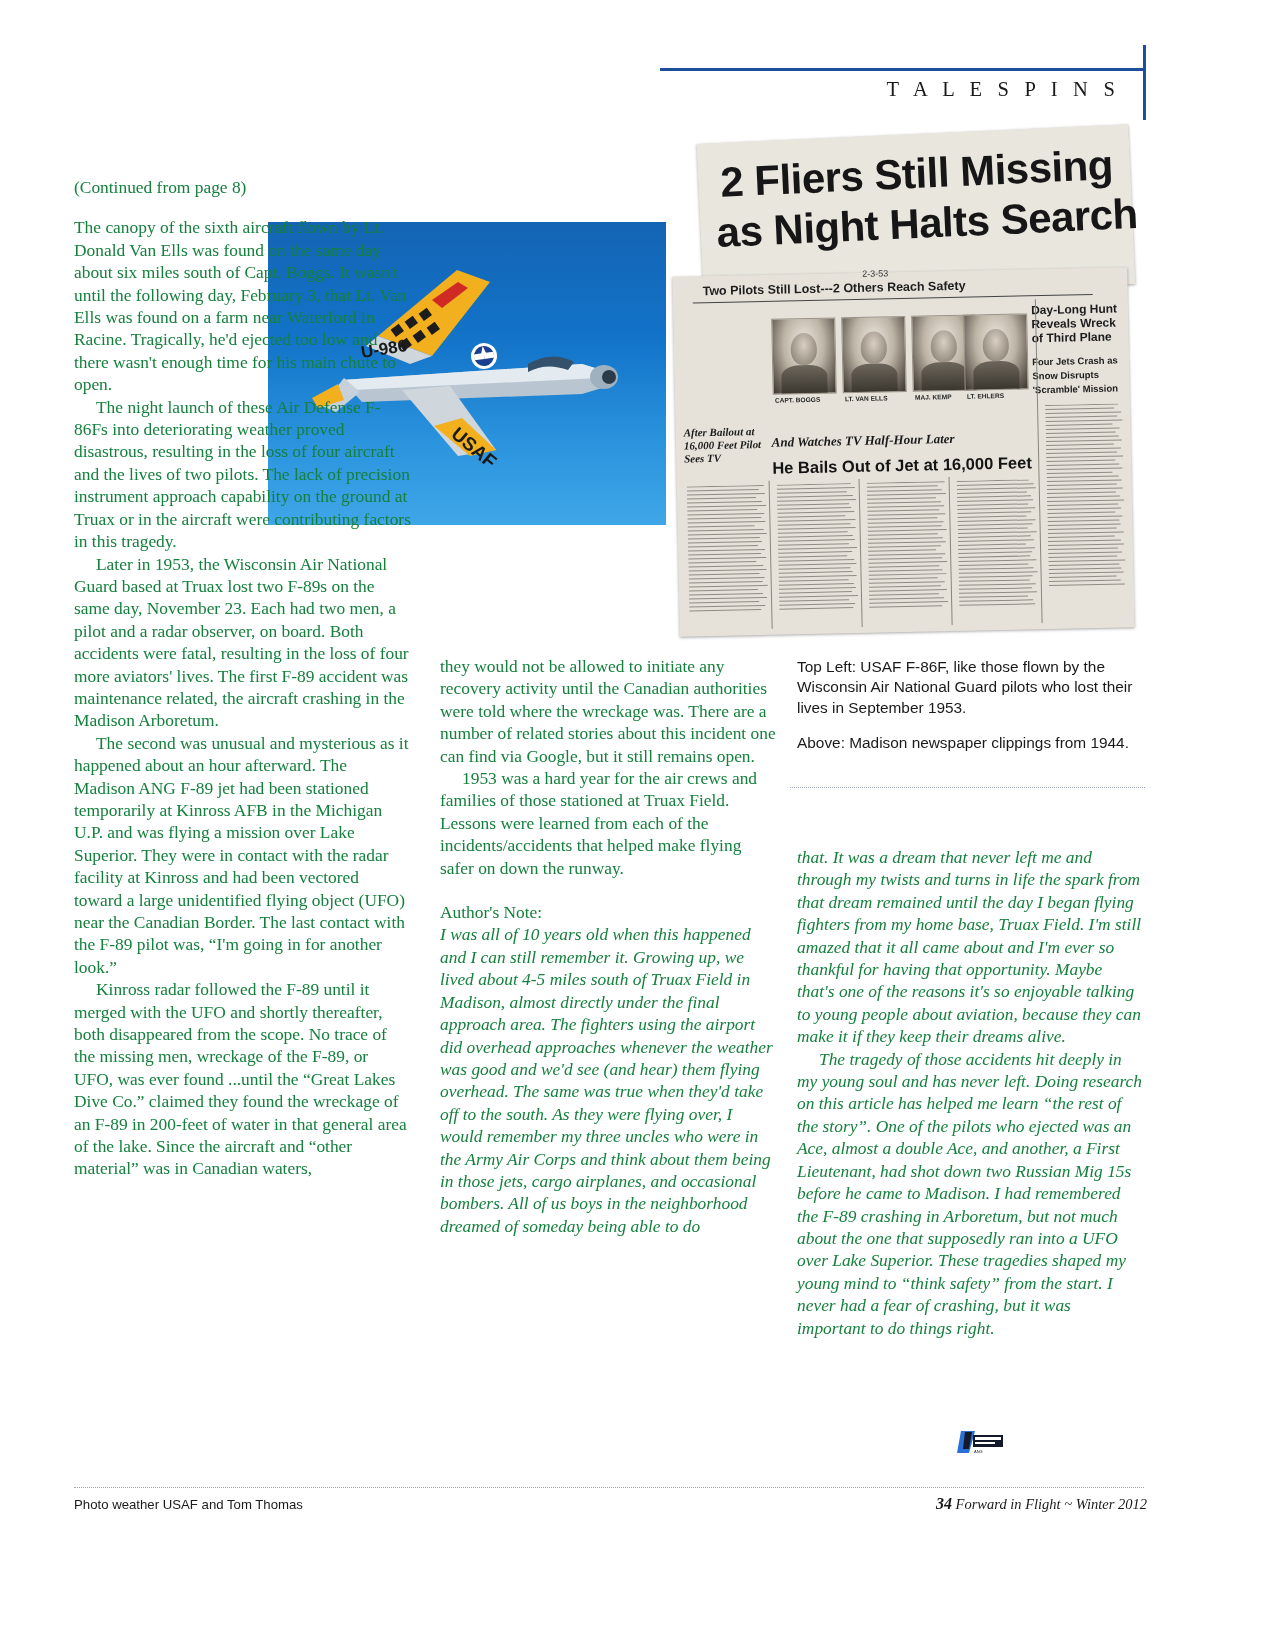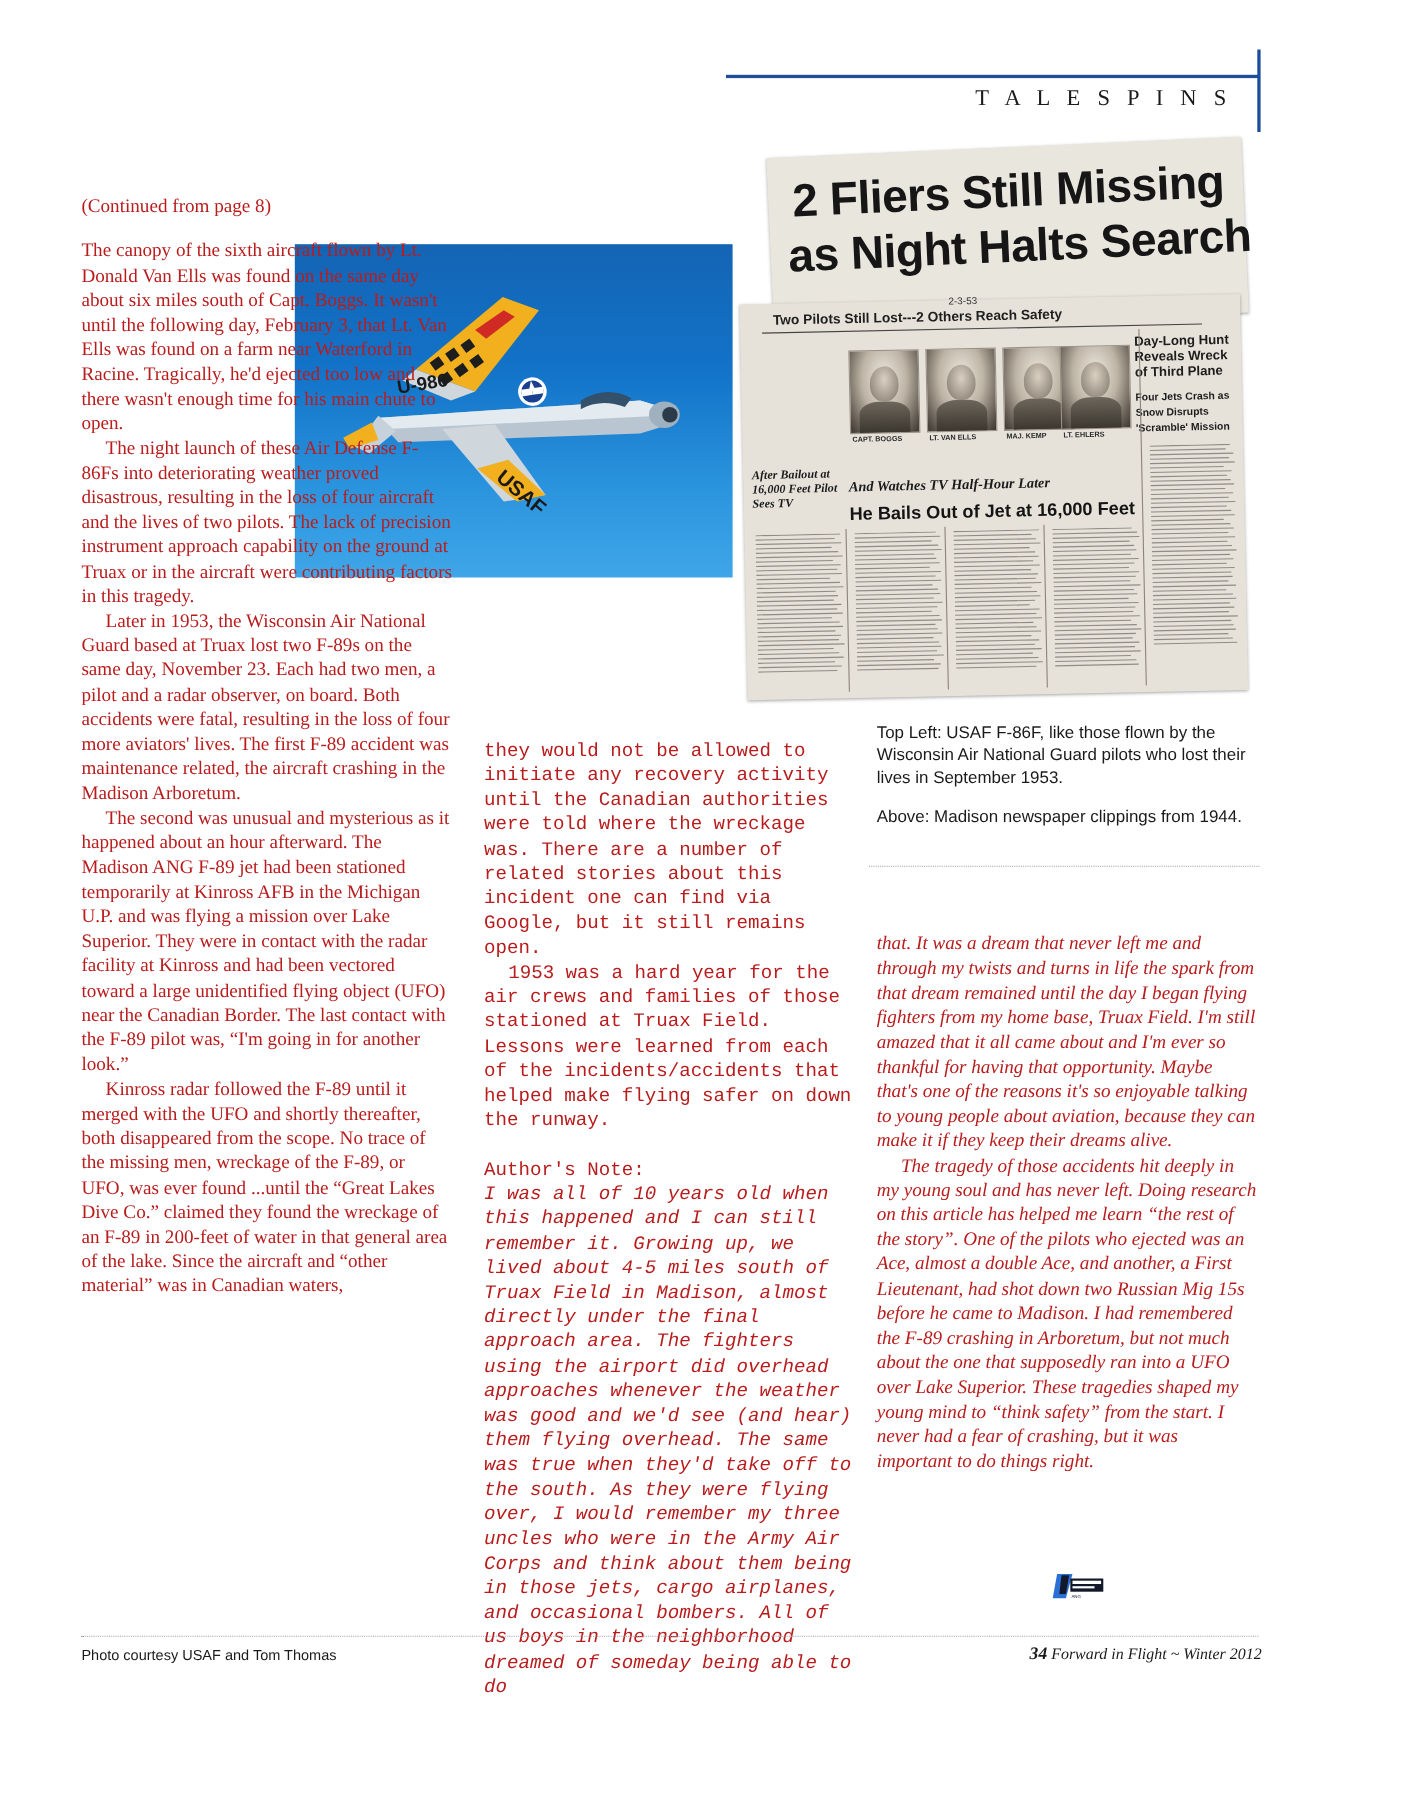--- a/index.html
+++ b/index.html
@@ -50,21 +50,21 @@
     letter-spacing: 5.2px;
     color: #1a1a1a;
   }
 
   
   .col {
     position: absolute;
     font-size: 17.4px;
     line-height: 22.4px;
     text-align: left;
-    color: #b91c1c;
+    color: #15803d;
   }
   .col p {
     margin: 0;
     text-indent: 22px;
   }
   .col p.noindent { text-indent: 0; }
   .col p.italic, .italic { font-style: italic; }
 
   #col1 {
     left: 74px;
@@ -74,23 +74,22 @@
   #col1-continued {
     font-size: 17.4px;
     margin-bottom: 18px;
   }
   #col1-wrap-text {
     
   }
 
   #col2 {
     left: 440px;
-    top: 673px;
+    top: 655px;
     width: 337px;
-    font-family: Liberation Mono, monospace;
   }
   #col3 {
     left: 797px;
     top: 846px;
     width: 345px;
   }
 
   
   .photo-frame {
     position: absolute;
@@ -630,17 +629,17 @@
 <svg id="end-logo" viewBox="0 0 52 26">
   <polygon points="6,2 20,2 14,24 2,24" fill="#2b6fd4"></polygon>
   <polygon points="10,3 17,3 14,20 8,20" fill="#12192b"></polygon>
   <rect x="18" y="6" width="30" height="12" fill="#12192b"></rect>
   <rect x="20" y="8" width="26" height="3" fill="#ffffff"></rect>
   <rect x="20" y="13" width="20" height="2" fill="#ffffff"></rect>
   <text x="19" y="24" font-family="Liberation Sans, sans-serif" font-size="4" fill="#12192b">ANG</text>
 </svg>
 
 <div id="footer-divider"></div>
-<div id="footer-left">Photo courtesy USAF and Tom Thomas</div>
+<div id="footer-left">Photo weather USAF and Tom Thomas</div>
 <div id="footer-right">
   <span id="footer-pagenum">34</span>
   <span>Forward in Flight ~ Winter 2012</span>
 </div>
 
 </body></html>

